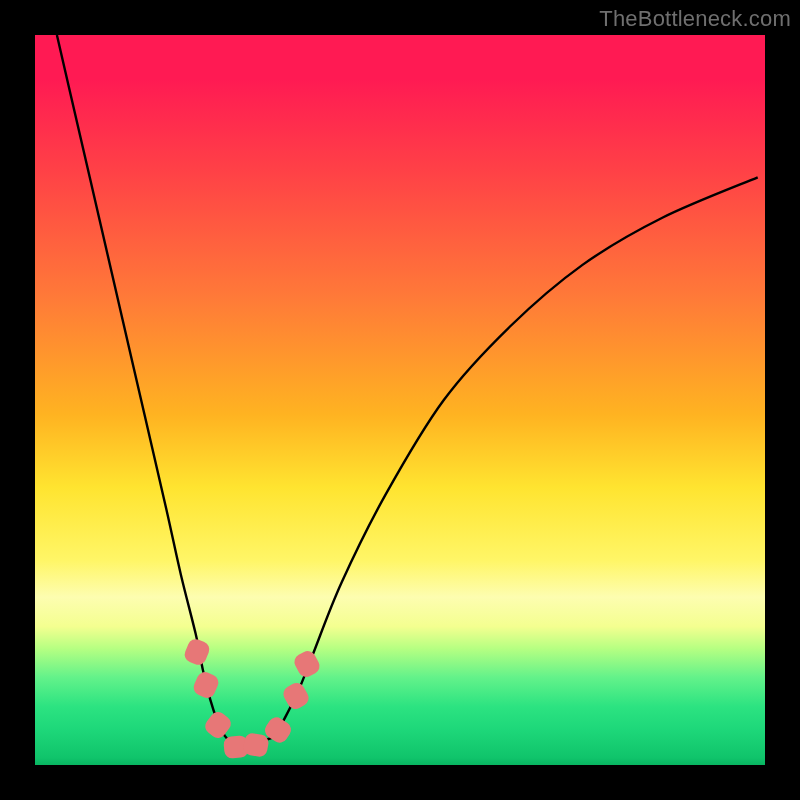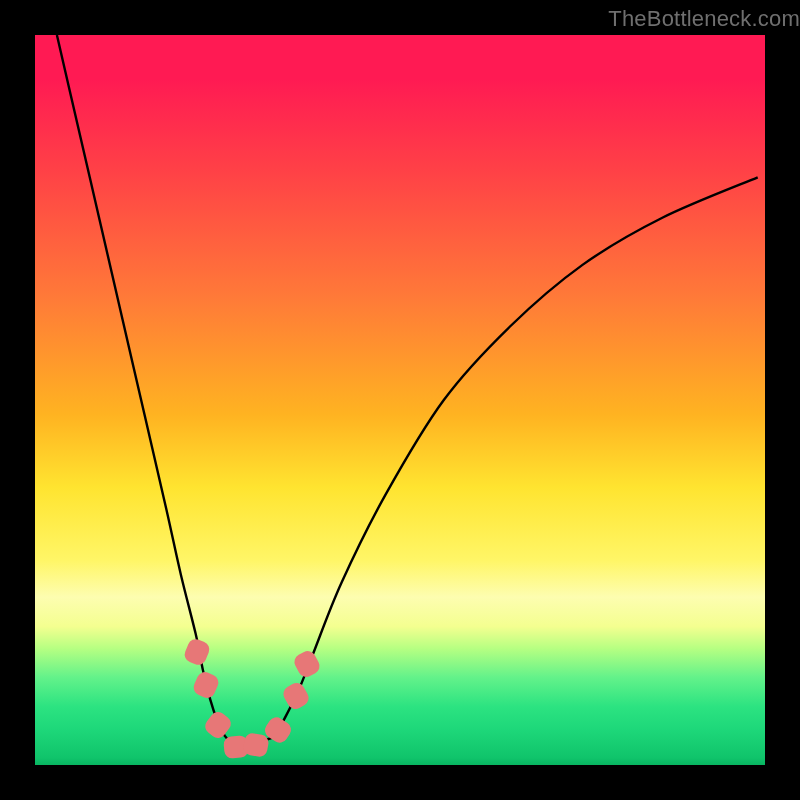--- a/index.html
+++ b/index.html
@@ -13,21 +13,21 @@
   }
   .frame {
     position: relative;
     width: 800px;
     height: 800px;
     background: #000;
   }
   .watermark {
     position: absolute;
     top: 6px;
-    right: 0;
+    right: 9px;
     color: #6f6f6f;
     font-size: 22px;
     font-weight: 500;
     letter-spacing: 0.2px;
   }
   .plot {
     position: absolute;
     left: 35px;
     top: 35px;
     width: 730px;

